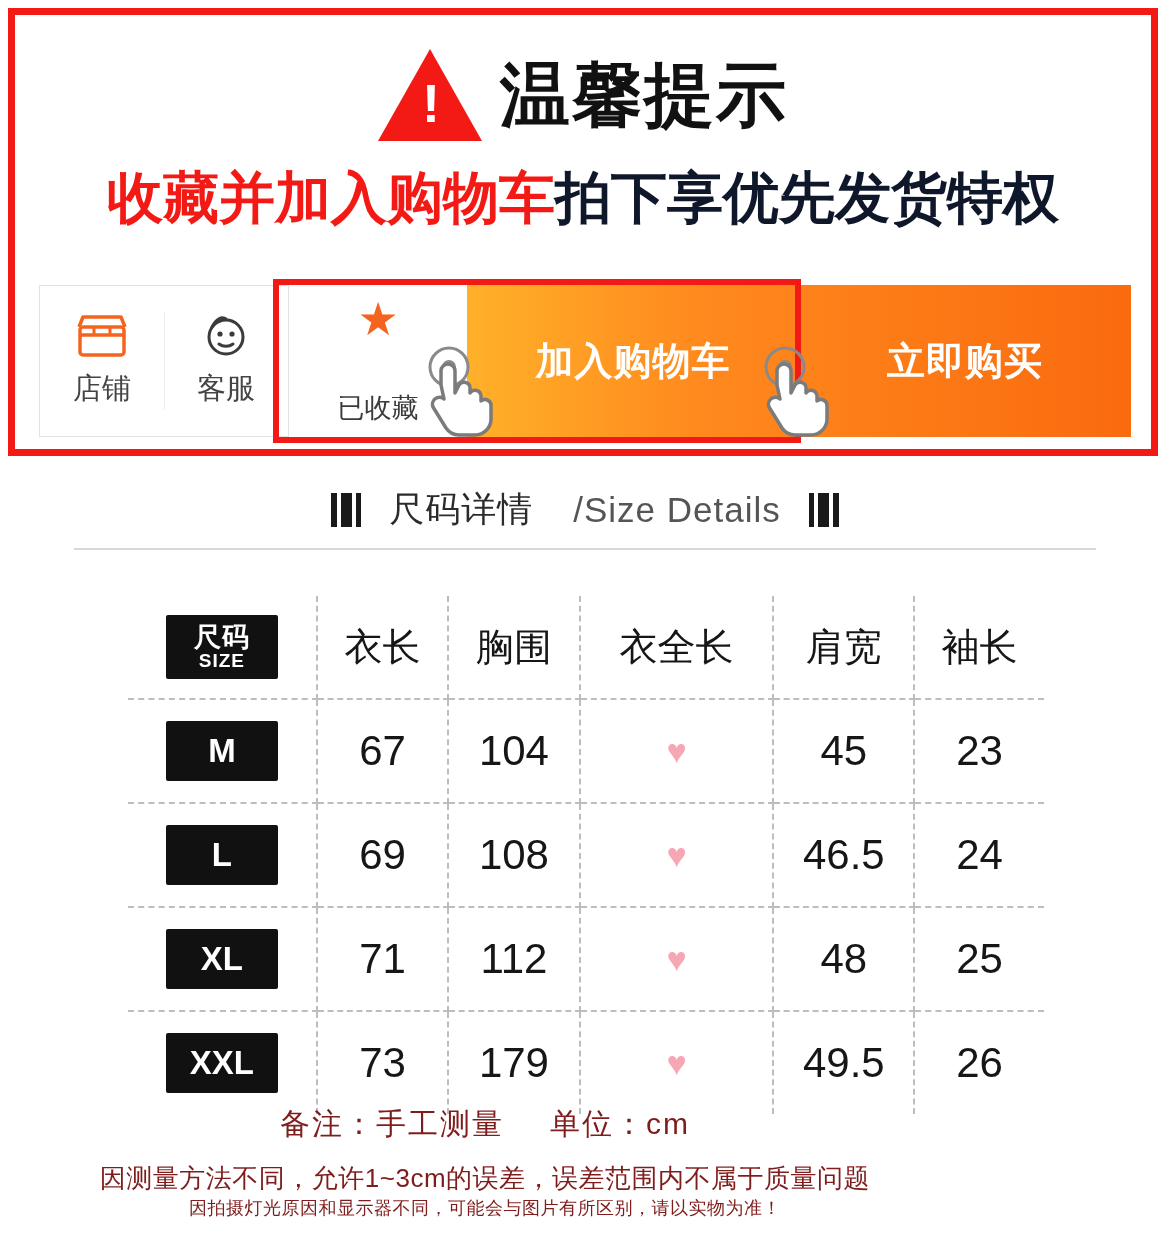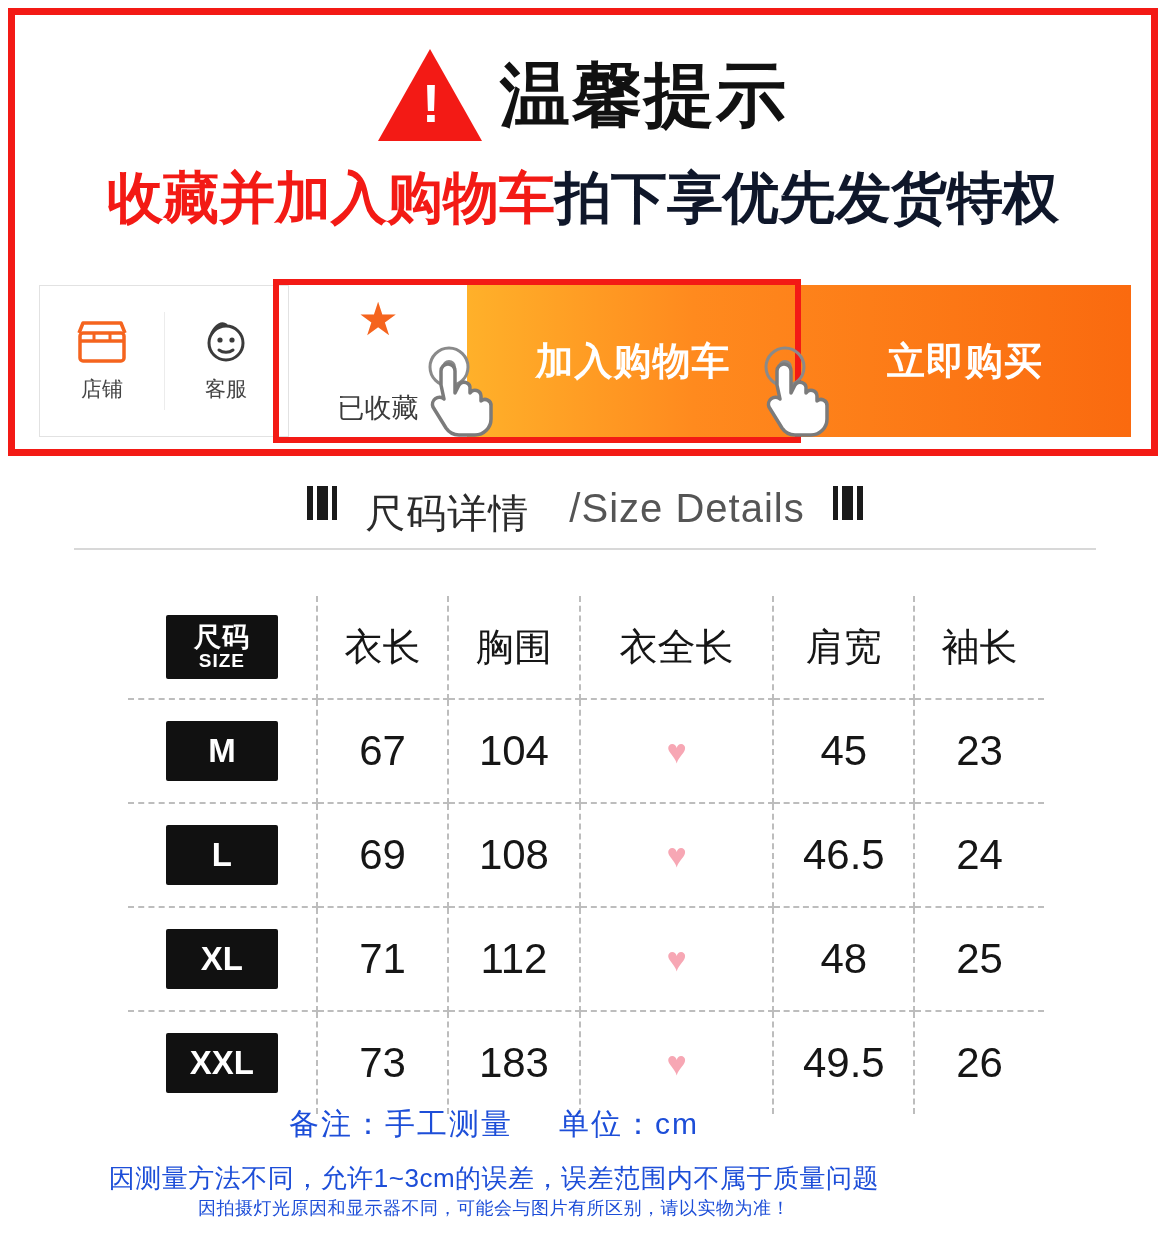--- a/index.html
+++ b/index.html
@@ -103,21 +103,21 @@
   .act-icon-btn + .act-icon-btn::before {
     content: "";
     position: absolute;
     left: 0;
     top: 26px;
     bottom: 26px;
     width: 1px;
     background: #ececec;
   }
   .act-icon-btn .label {
-    font-size: 21px;
+    font-size: 29px;
     color: #444;
   }
   .shop-icon svg, .service-icon svg { display: block; }
 
   .act-right {
     flex: 1;
     display: flex;
     position: relative;
     background: linear-gradient(90deg, #ffcf33 0%, #ff8a1e 48%, #fa6a0f 100%);
   }
@@ -177,23 +177,23 @@
   
   .size-header {
     position: absolute;
     left: 0;
     top: 486px;
     width: 1170px;
     text-align: center;
   }
   .size-header-inner {
     display: inline-flex;
-    align-items: flex-start;
+    align-items: center;
     gap: 28px;
-    font-size: 40px;
+    font-size: 35px;
     color: #2b2b2b;
     letter-spacing: 1px;
   }
   .barcode {
     display: inline-flex;
     gap: 4px;
     align-items: center;
     height: 34px;
   }
   .barcode i { display: block; background: #1a1a1a; height: 34px; }
@@ -244,25 +244,25 @@
   .chip .cn { font-size: 27px; font-weight: bold; display: block; letter-spacing: 1px; }
   .chip .en { font-size: 19px; font-weight: bold; display: block; letter-spacing: 1px; }
   .chip.size-chip { font-size: 33px; font-weight: bold; padding: 13px 0; }
 
   .cell-val { font-size: 42px; color: #161616; }
   .heart { font-size: 34px; color: #f7a7b4; }
 
   
   .notes {
     position: absolute;
-    left: 16px;
+    left: 7px;
     top: 1104px;
     width: 956px;
     text-align: center;
-    color: #1d4ed8;
+    color: #7f1d1d;
   }
   .note-1 { font-size: 30px; letter-spacing: 2px; }
   .note-1 .gap { display: inline-block; width: 46px; }
   .note-2 { font-size: 26px; margin-top: 16px; letter-spacing: 0.5px; }
   .note-3 { font-size: 18px; letter-spacing: 0.5px; }
 </style>
 </head>
 <body>
 
 <div class="promo-banner">
@@ -391,21 +391,21 @@
       <td><span class="chip size-chip">XL</span></td>
       <td class="cell-val">71</td>
       <td class="cell-val">112</td>
       <td class="heart">♥</td>
       <td class="cell-val">48</td>
       <td class="cell-val">25</td>
     </tr>
     <tr>
       <td><span class="chip size-chip">XXL</span></td>
       <td class="cell-val">73</td>
-      <td class="cell-val">183</td>
+      <td class="cell-val">179</td>
       <td class="heart">♥</td>
       <td class="cell-val">49.5</td>
       <td class="cell-val">26</td>
     </tr>
   </tbody>
 </table>
 
 <div class="notes">
   <div class="note-1">
     <span>备注：手工测量</span><span class="gap"></span><span>单位：cm</span>

